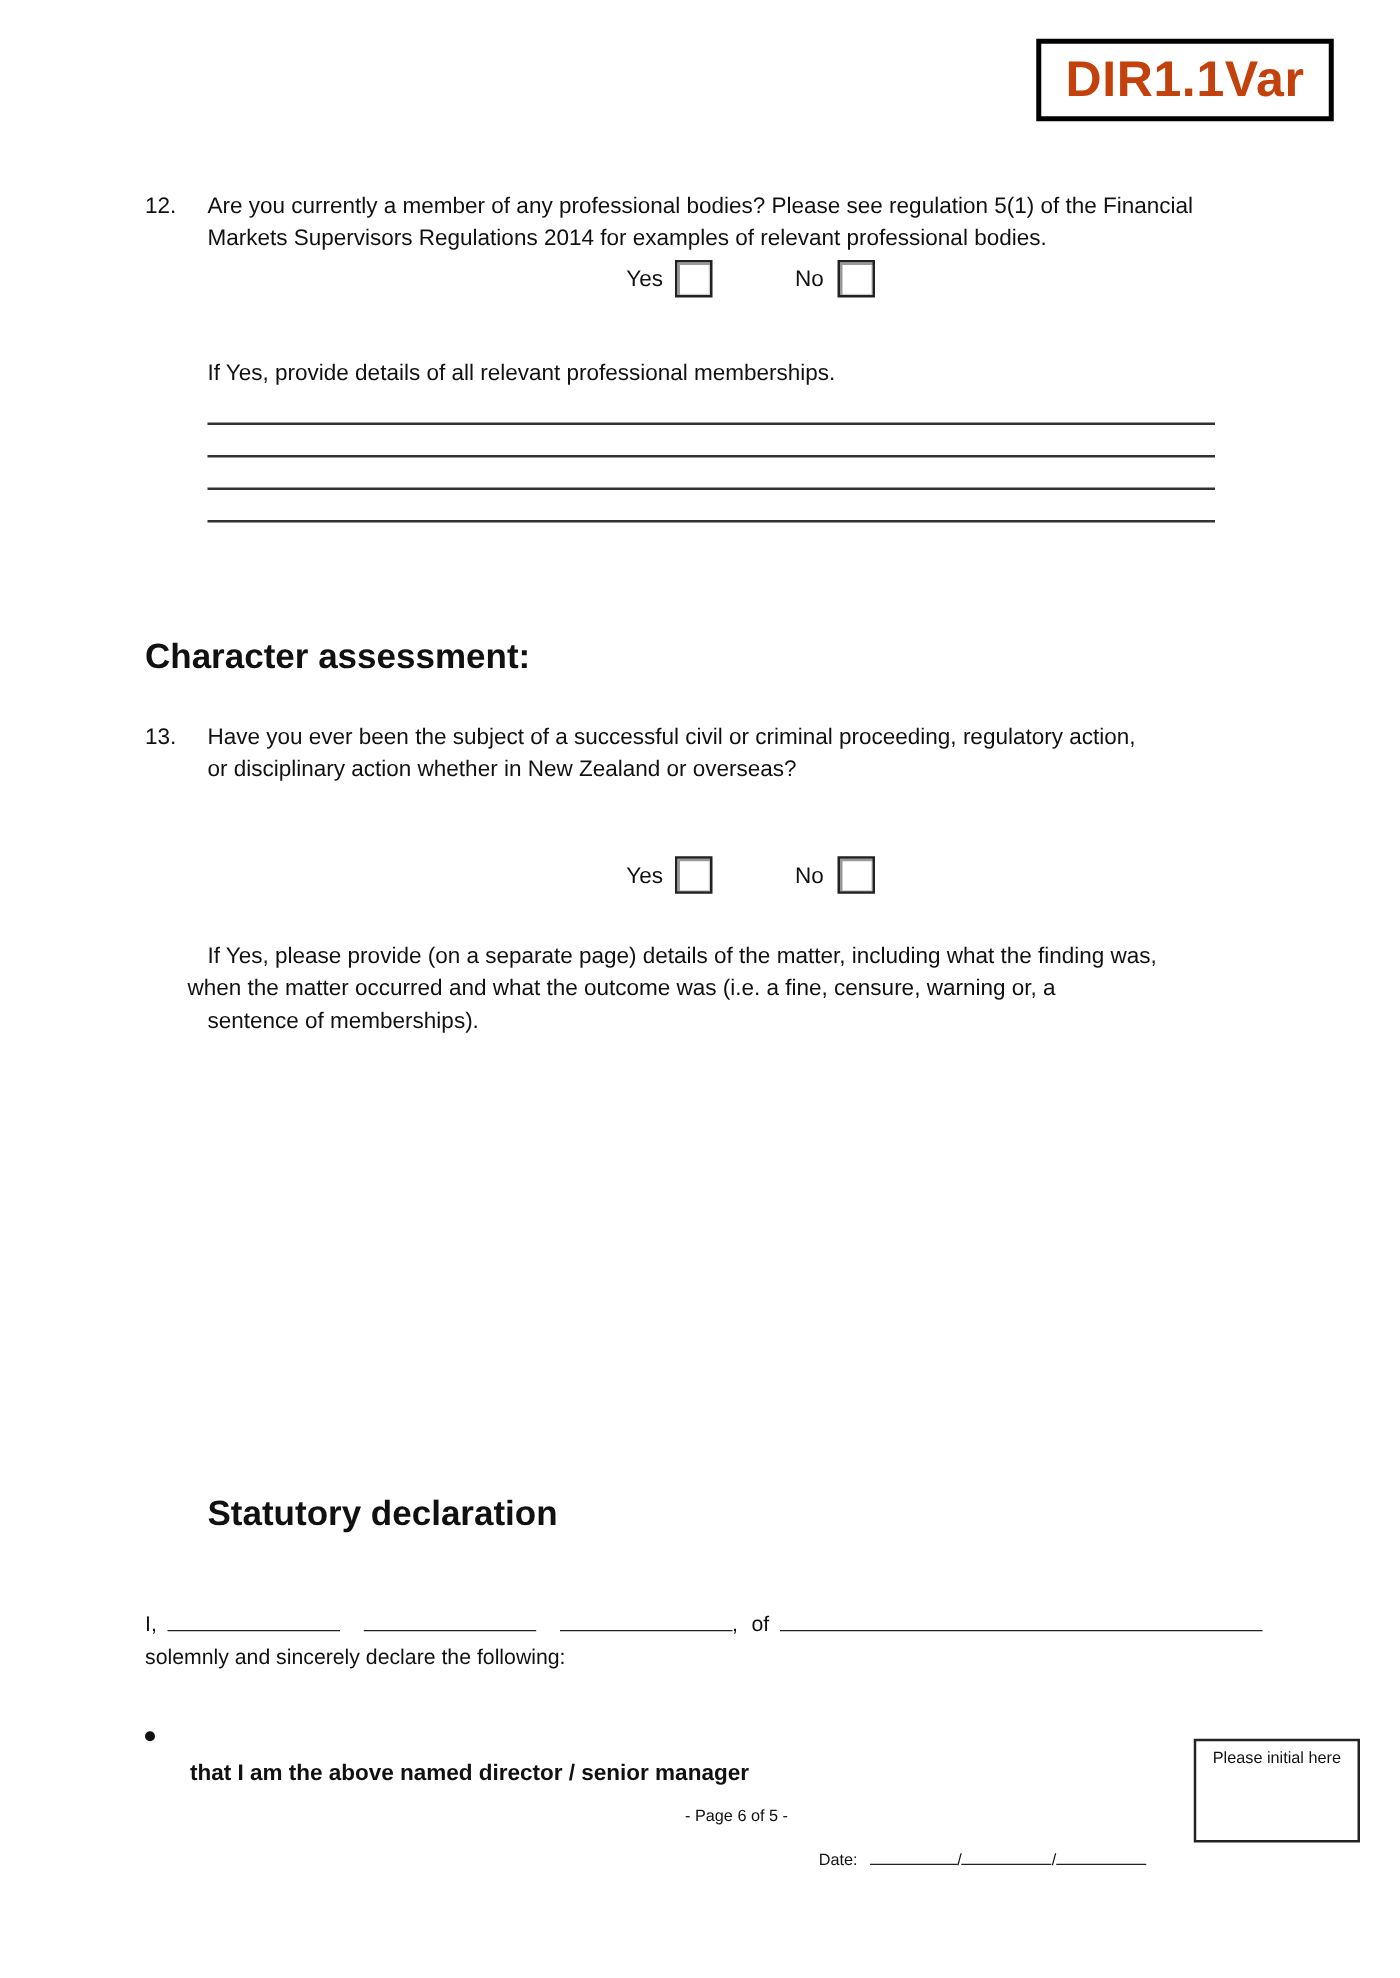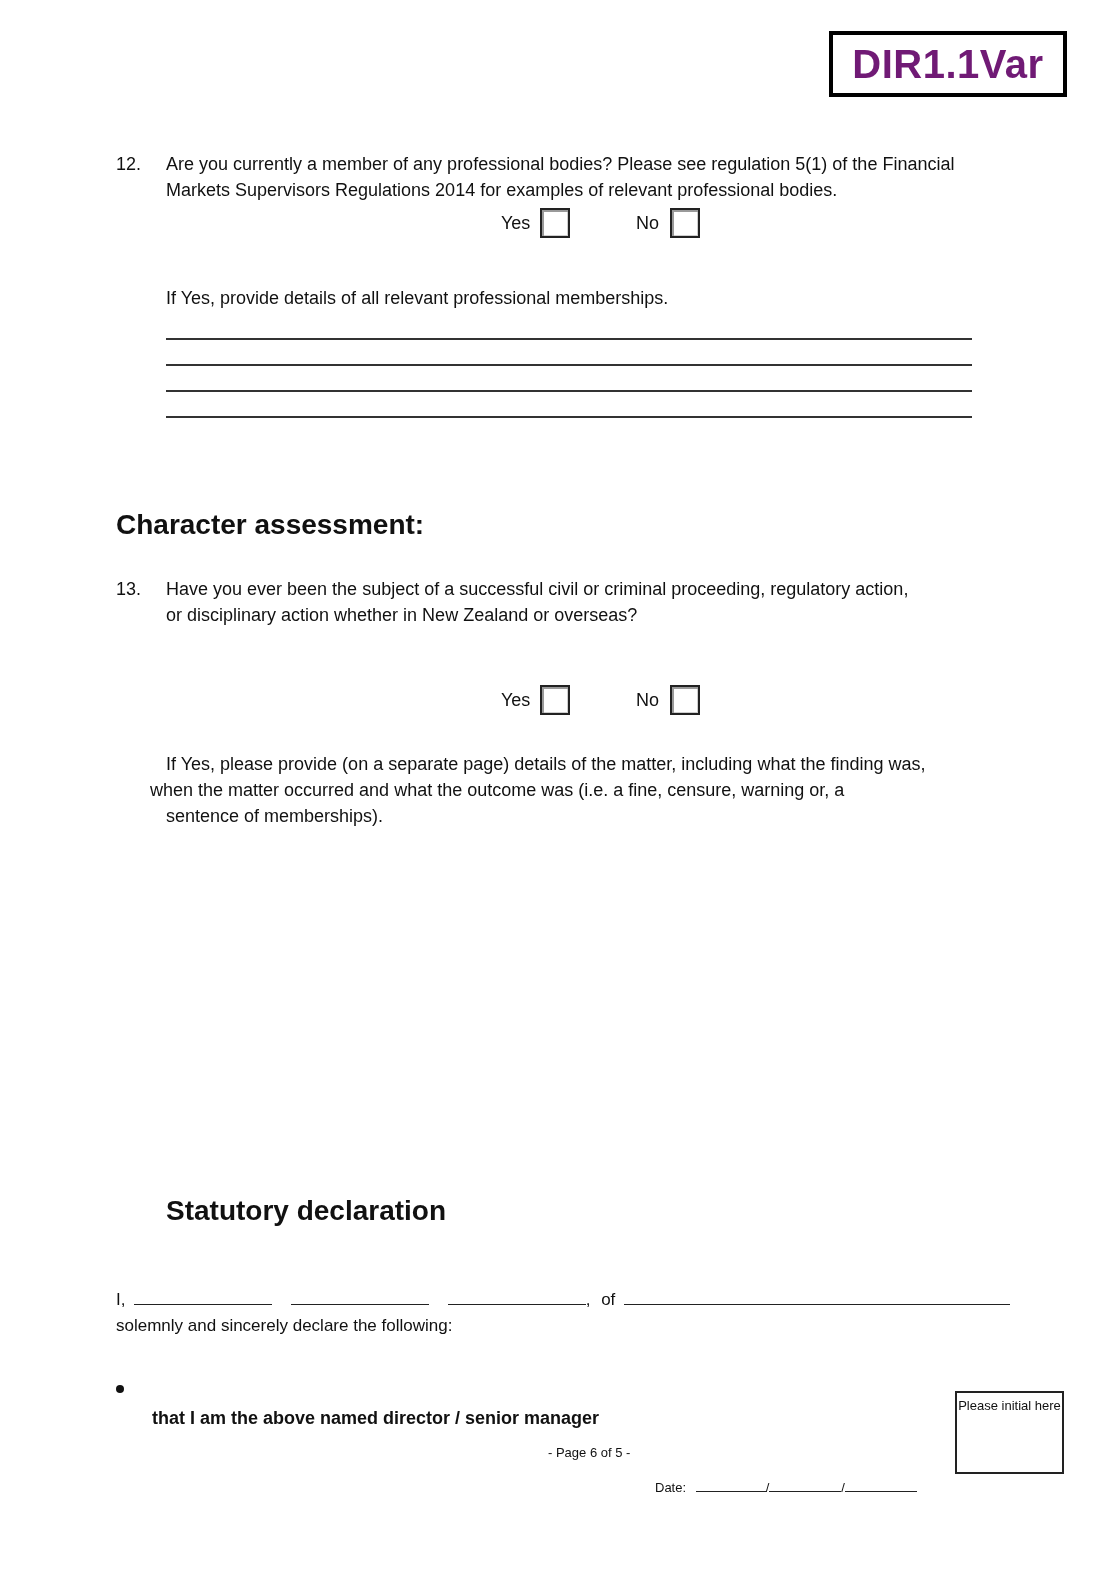--- a/index.html
+++ b/index.html
@@ -6,35 +6,35 @@
     body {
       width: 1120px; height: 1582px; position: relative; overflow: hidden;
       font-family: "Liberation Sans", "DejaVu Sans", sans-serif;
       color: #111111;
     }
     .abs { position: absolute; }
     .form-id {
       left: 829px; top: 31px; width: 238px; height: 66px;
       border: 4px solid #000; box-sizing: border-box;
       display: flex; align-items: center; justify-content: center;
-      font-weight: bold; font-size: 40px; letter-spacing: 0.5px; color: #701a75;
+      font-weight: bold; font-size: 40px; letter-spacing: 0.5px; color: #c2410c;
     }
     .txt { font-size: 18px; line-height: 26px; white-space: nowrap; }
     .qnum { font-size: 18px; }
     .heading { font-weight: bold; font-size: 28px; }
     .checkbox {
       width: 30px; height: 30px; box-sizing: border-box;
       border: 2px solid #222; background: #fff;
       box-shadow: inset 2px 2px 0 #9a9a9a, inset -1px -1px 0 #cfcfcf;
       cursor: pointer;
     }
     .ans-line { height: 0; border-top: 2px solid #333; }
     .blank { display: inline-block; border-bottom: 1.5px solid #222; height: 18px; vertical-align: baseline; }
     .initial-box {
-      left: 955px; top: 1391px; width: 109px; height: 83px;
+      left: 955px; top: 1391px; width: 133px; height: 83px;
       border: 2px solid #222; box-sizing: border-box;
       font-size: 13px; text-align: center; padding-top: 5px;
     }
     .small { font-size: 13px; }
     .bullet-dot { width: 8px; height: 8px; border-radius: 50%; background: #111; }
   </style>
 </head>
 <body>
 
 <div class="abs form-id">

